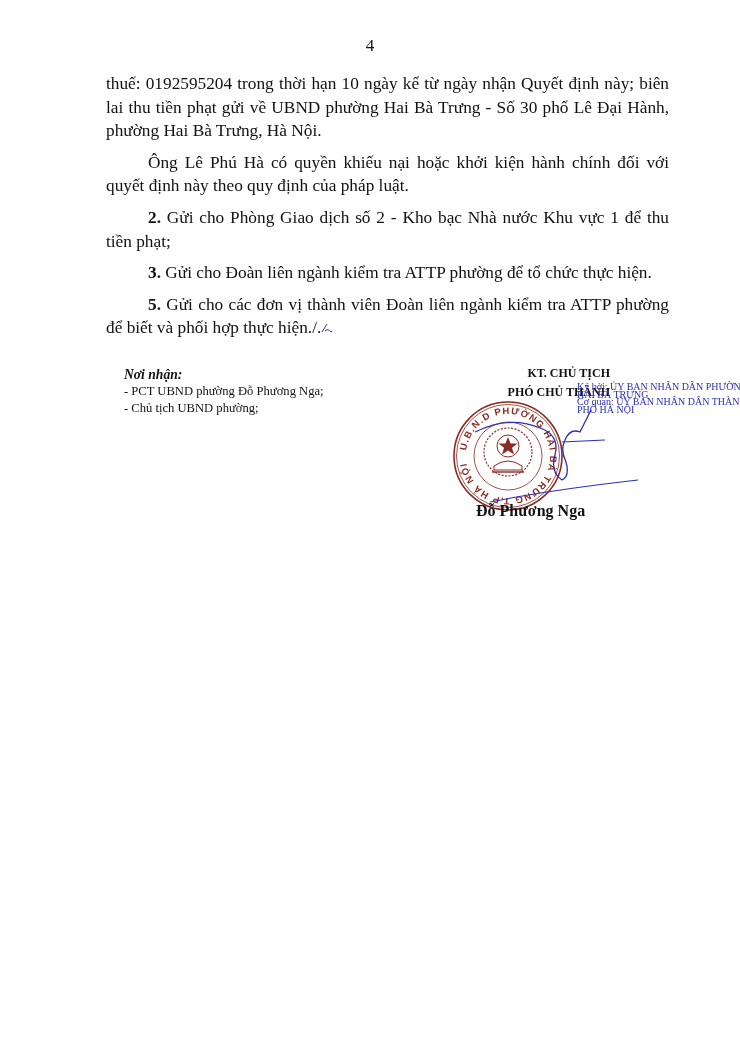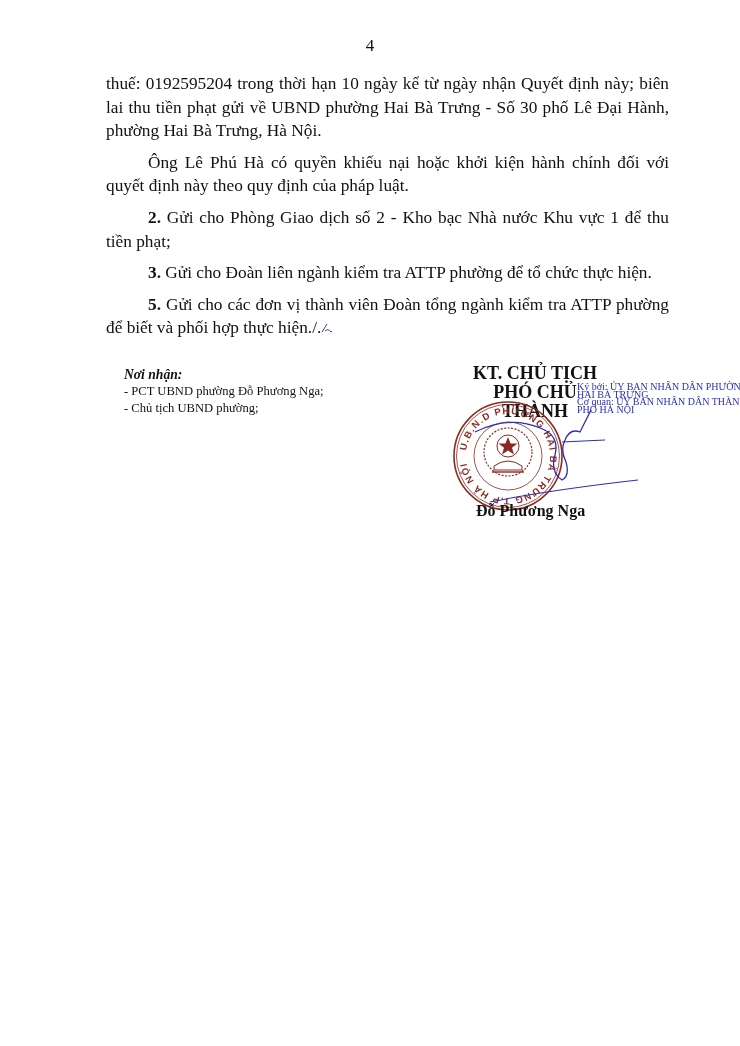--- a/index.html
+++ b/index.html
@@ -7,22 +7,22 @@
            font-family: "Liberation Serif", serif; color: #111; }
     .page-num { position: absolute; top: 36px; left: 0; width: 740px; text-align: center; font-size: 17px; }
     .body-text { position: absolute; top: 72px; left: 106px; width: 563px; font-size: 17.3px; line-height: 23.6px; }
     .para { margin: 0; text-align: justify; text-align-last: left; }
     .indent { text-indent: 42px; }
     .gap { margin-top: 8px; }
     .num { font-weight: bold; }
     .sigmark { display: inline-block; width: 12px; height: 10px; vertical-align: baseline; }
     .recipients { position: absolute; top: 367px; left: 124px; font-size: 12.6px; line-height: 16.4px; }
     .recipients .title { font-weight: bold; font-style: italic; font-size: 13.6px; }
-    .sign-block { position: absolute; top: 364px; left: 460px; width: 150px; text-align: center;
-                  font-weight: bold; font-size: 18px; line-height: 19px; }
+    .sign-block { position: absolute; top: 364px; left: 460px; width: 150px; text-align: right;
+                  font-weight: bold; font-size: 12px; line-height: 19px; }
     .digisig { position: absolute; top: 383px; left: 577px; color: #2b2fb8;
                font-size: 10px; line-height: 7.6px; white-space: nowrap; font-family: Liberation Serif, serif; }
     .stamp { position: absolute; top: 400px; left: 452px; width: 112px; height: 112px; }
     .signature { position: absolute; top: 410px; left: 470px; width: 170px; height: 100px; }
     .signer { position: absolute; top: 502px; left: 476px; font-weight: bold; font-size: 16px; }
   </style>
 </head>
 <body>
 
 <div class="page-num">4</div>
@@ -30,21 +30,21 @@
 <div class="body-text">
   <p class="para">thuế: 0192595204 trong thời hạn 10 ngày kể từ ngày nhận Quyết định này; biên lai thu tiền phạt gửi về UBND phường Hai Bà Trưng - Số 30 phố Lê Đại Hành, phường Hai Bà Trưng, Hà Nội.</p>
   <p class="para indent gap">Ông Lê Phú Hà có quyền khiếu nại hoặc khởi kiện hành chính đối với quyết định này theo quy định của pháp luật.</p>
   <p class="para indent gap">
     <span class="num">2.</span><span> Gửi cho Phòng Giao dịch số 2 - Kho bạc Nhà nước Khu vực 1 để thu tiền phạt;</span>
   </p>
   <p class="para indent gap">
     <span class="num">3.</span><span> Gửi cho Đoàn liên ngành kiểm tra ATTP phường để tổ chức thực hiện.</span>
   </p>
   <p class="para indent gap">
-    <span class="num">5.</span><span> Gửi cho các đơn vị thành viên Đoàn tổng ngành kiểm tra ATTP phường để biết và phối hợp thực hiện./.</span><svg class="sigmark" viewBox="0 0 12 10">
+    <span class="num">5.</span><span> Gửi cho các đơn vị thành viên Đoàn liên ngành kiểm tra ATTP phường để biết và phối hợp thực hiện./.</span><svg class="sigmark" viewBox="0 0 12 10">
         <path d="M1 9 L6 1 M4 8 Q7 5 10 9 L11 8" stroke="#3a3fa8" stroke-width="1" fill="none"></path>
       </svg>
   </p>
 </div>
 
 <div class="recipients">
   <div class="title">Nơi nhận:</div>
   <div>- PCT UBND phường Đỗ Phương Nga;</div>
   <div>- Chủ tịch UBND phường;</div>
 </div>

